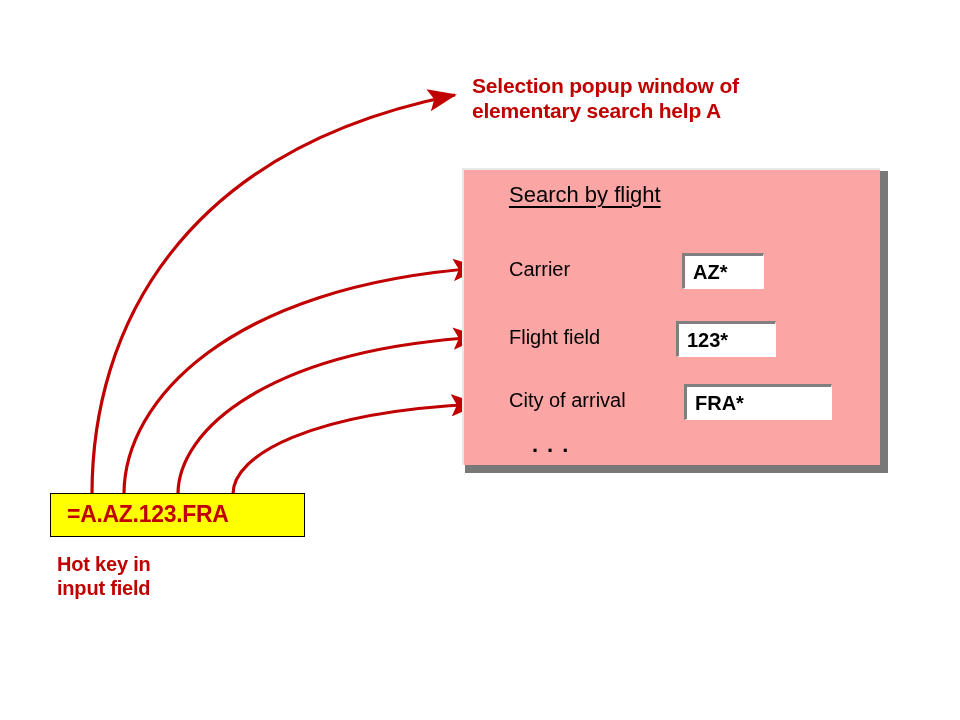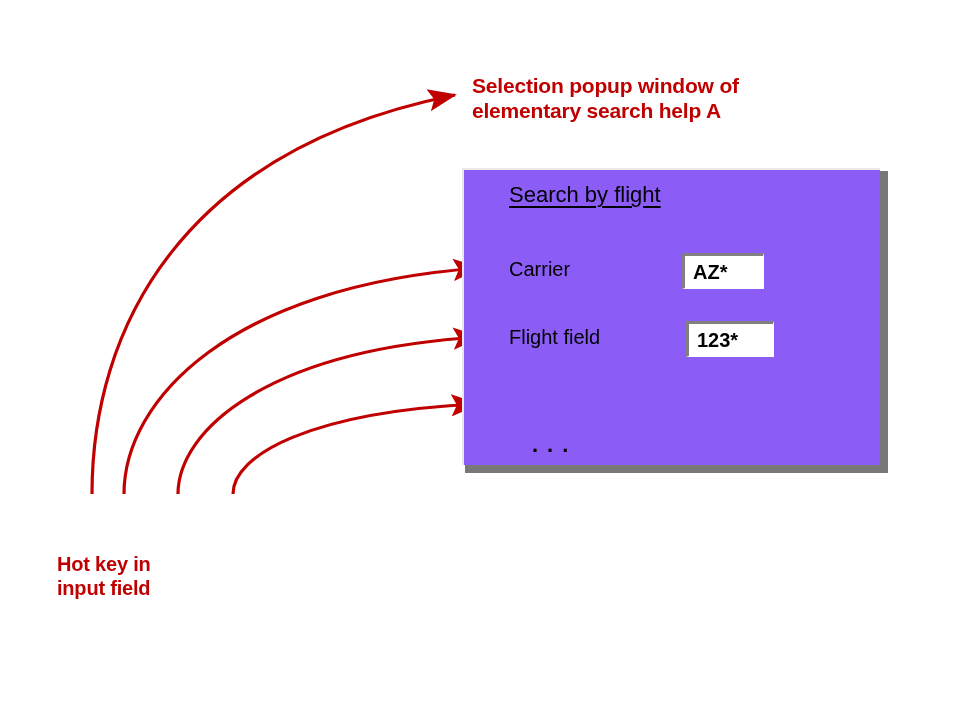--- a/index.html
+++ b/index.html
@@ -79,21 +79,21 @@
     top: 168px;
     width: 426px;
     height: 305px;
   }
   #popup-frame {
     position: absolute;
     left: 0;
     top: 0;
     width: 418px;
     height: 297px;
-    background: #8b5cf6;
+    background: #fca5a5;
     border-top: 2px solid #E8E8E8;
     border-left: 2px solid #E8E8E8;
     box-sizing: border-box;
   }
   #popup-shadow-right {
     position: absolute;
     left: 418px;
     top: 3px;
     width: 8px;
     height: 302px;
@@ -142,21 +142,21 @@
     position: absolute;
     background: #FFFFFF;
     border-top: 3px solid #808080;
     border-left: 3px solid #808080;
     border-right: 1px solid #FFFFFF;
     border-bottom: 1px solid #FFFFFF;
     box-sizing: border-box;
     height: 36px;
   }
   #input-carrier  { left: 218px; top: -1px; width: 82px; }
-  #input-flightno { left: 222px; top:  -1px; width: 88px; }
+  #input-flightno { left: 212px; top:  -1px; width: 100px; }
   #input-city     { left: 220px; top:  -1px; width: 148px; }
 
   .field-value {
     position: absolute;
     left: 8px;
     top: 5px;
     font-size: 20px;
     font-weight: bold;
     color: #000000;
     white-space: pre;
@@ -193,20 +193,23 @@
 
     <path d="M 233,494 C 233,455 310,412 478,404" fill="none" stroke="#C00000" stroke-width="3.2" marker-end="url(#ah)"></path>
   </svg>
 
   <div class="annot" id="callout-hotkey">Hot key in
 input field</div>
 
   <div class="annot" id="callout-popup">Selection popup window of
 elementary search help A</div>
 
+  <div id="hotkey-box">
+    <span id="hotkey-value">=A.AZ.123.FRA</span>
+  </div>
 
   <div id="popup">
 
     <div id="popup-shadow-right"></div>
     <div id="popup-shadow-bottom"></div>
 
     <div id="popup-frame">
 
       <div id="popup-title">Search by flight</div>
 
@@ -217,19 +220,25 @@
         </div>
       </div>
 
       <div class="field-row" id="row-flightno">
         <span class="field-label">Flight field</span>
         <div class="field-input" id="input-flightno">
           <span class="field-value">123*</span>
         </div>
       </div>
 
+      <div class="field-row" id="row-city">
+        <span class="field-label">City of arrival</span>
+        <div class="field-input" id="input-city">
+          <span class="field-value">FRA*</span>
+        </div>
+      </div>
 
       <div id="popup-more">...</div>
 
     </div>
   </div>
 
 </div>
 
 </body></html>

